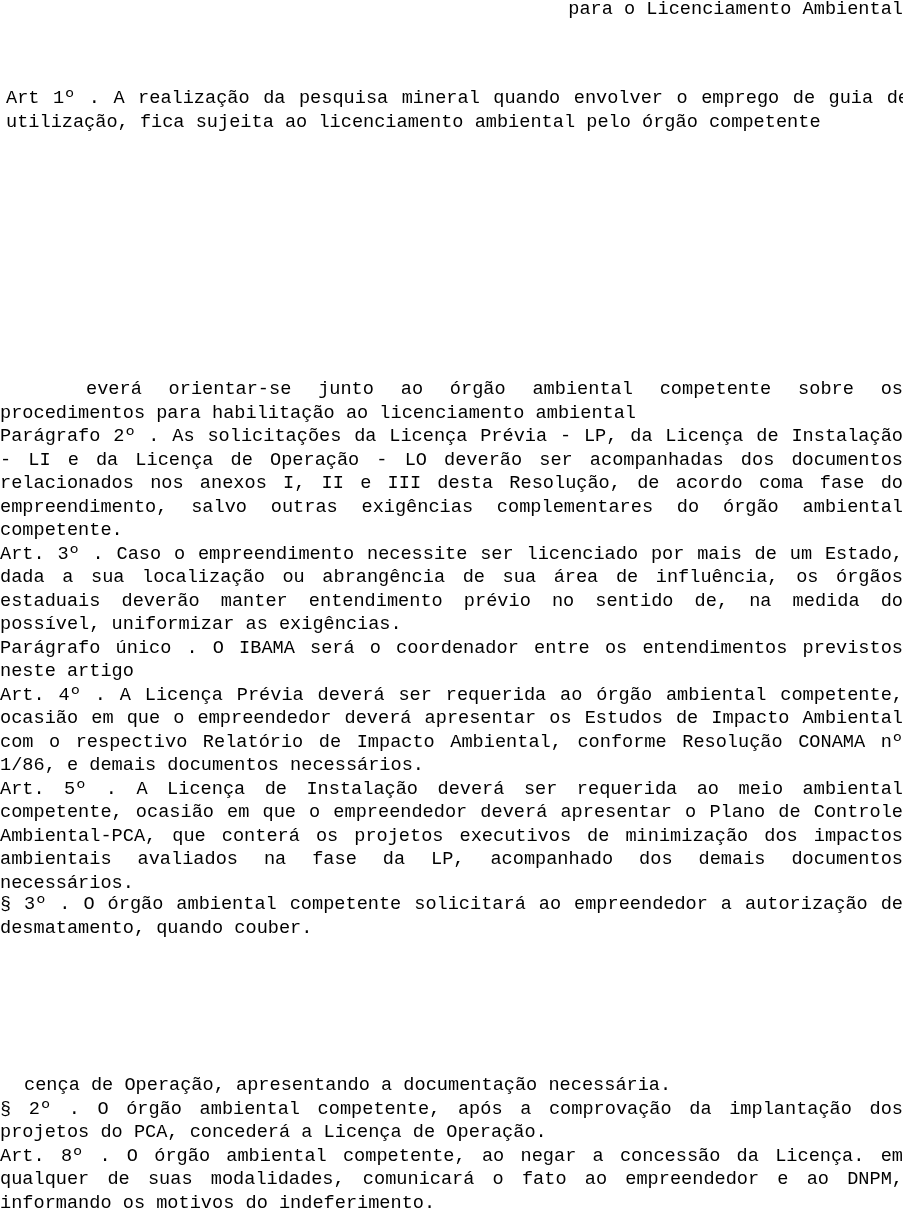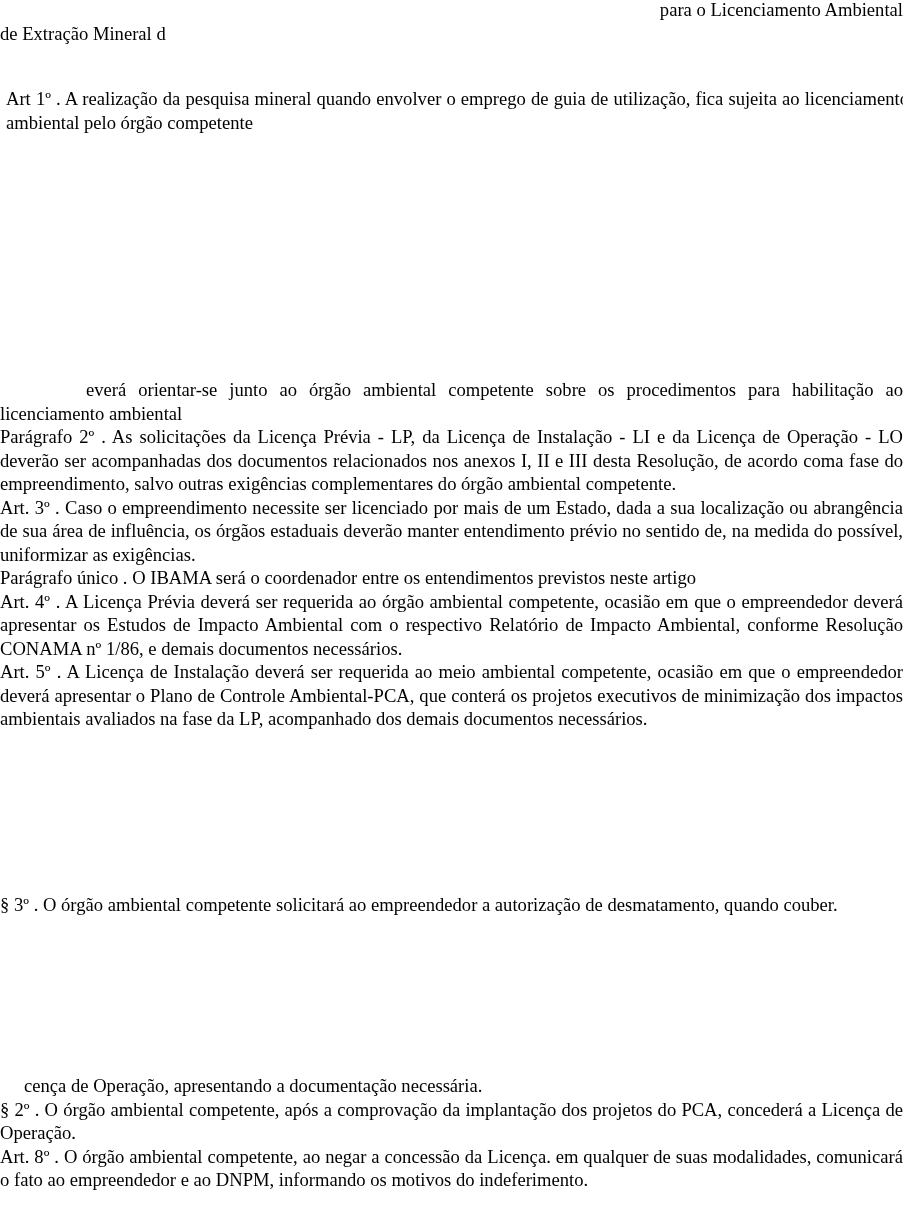--- a/index.html
+++ b/index.html
@@ -6,21 +6,21 @@
     margin: 0;
     padding: 0;
     background: #ffffff;
   }
   .page {
     position: relative;
     width: 903px;
     height: 1212px;
     background: #ffffff;
     color: #000000;
-    font-family: Liberation Serif, serif;
+    font-family: Liberation Mono, monospace;
     font-size: 18.6px;
     line-height: 23.5px;
     overflow: hidden;
   }
   .block {
     position: absolute;
     left: 0;
     width: 903px;
   }
   .para {
@@ -43,21 +43,20 @@
   #section-3       { top: 893px; }
   #footer-block    { top: 1074px; }
 </style>
 </head>
 <body>
 
 <div class="page">
 
   <div class="block" id="header-fragment">
     <div class="line align-right">para o Licenciamento Ambiental</div>
-    <div class="line">de Extração Mineral d</div>
   </div>
 
   <div class="block" id="article-1">
     <p class="para">Art 1º . A realização da pesquisa mineral quando envolver o emprego de guia de utilização, fica sujeita ao licenciamento ambiental pelo órgão competente</p>
   </div>
 
   <div class="block" id="body-block">
     <p class="para indent-large">everá orientar-se junto ao órgão ambiental competente sobre os procedimentos para habilitação ao licenciamento ambiental</p>
     <p class="para">Parágrafo 2º . As solicitações da Licença Prévia - LP, da Licença de Instalação - LI e da Licença de Operação - LO deverão ser acompanhadas dos documentos relacionados nos anexos I, II e III desta Resolução, de acordo coma fase do empreendimento, salvo outras exigências complementares do órgão ambiental competente.</p>
     <p class="para">Art. 3º . Caso o empreendimento necessite ser licenciado por mais de um Estado, dada a sua localização ou abrangência de sua área de influência, os órgãos estaduais deverão manter entendimento prévio no sentido de, na medida do possível, uniformizar as exigências.</p>

